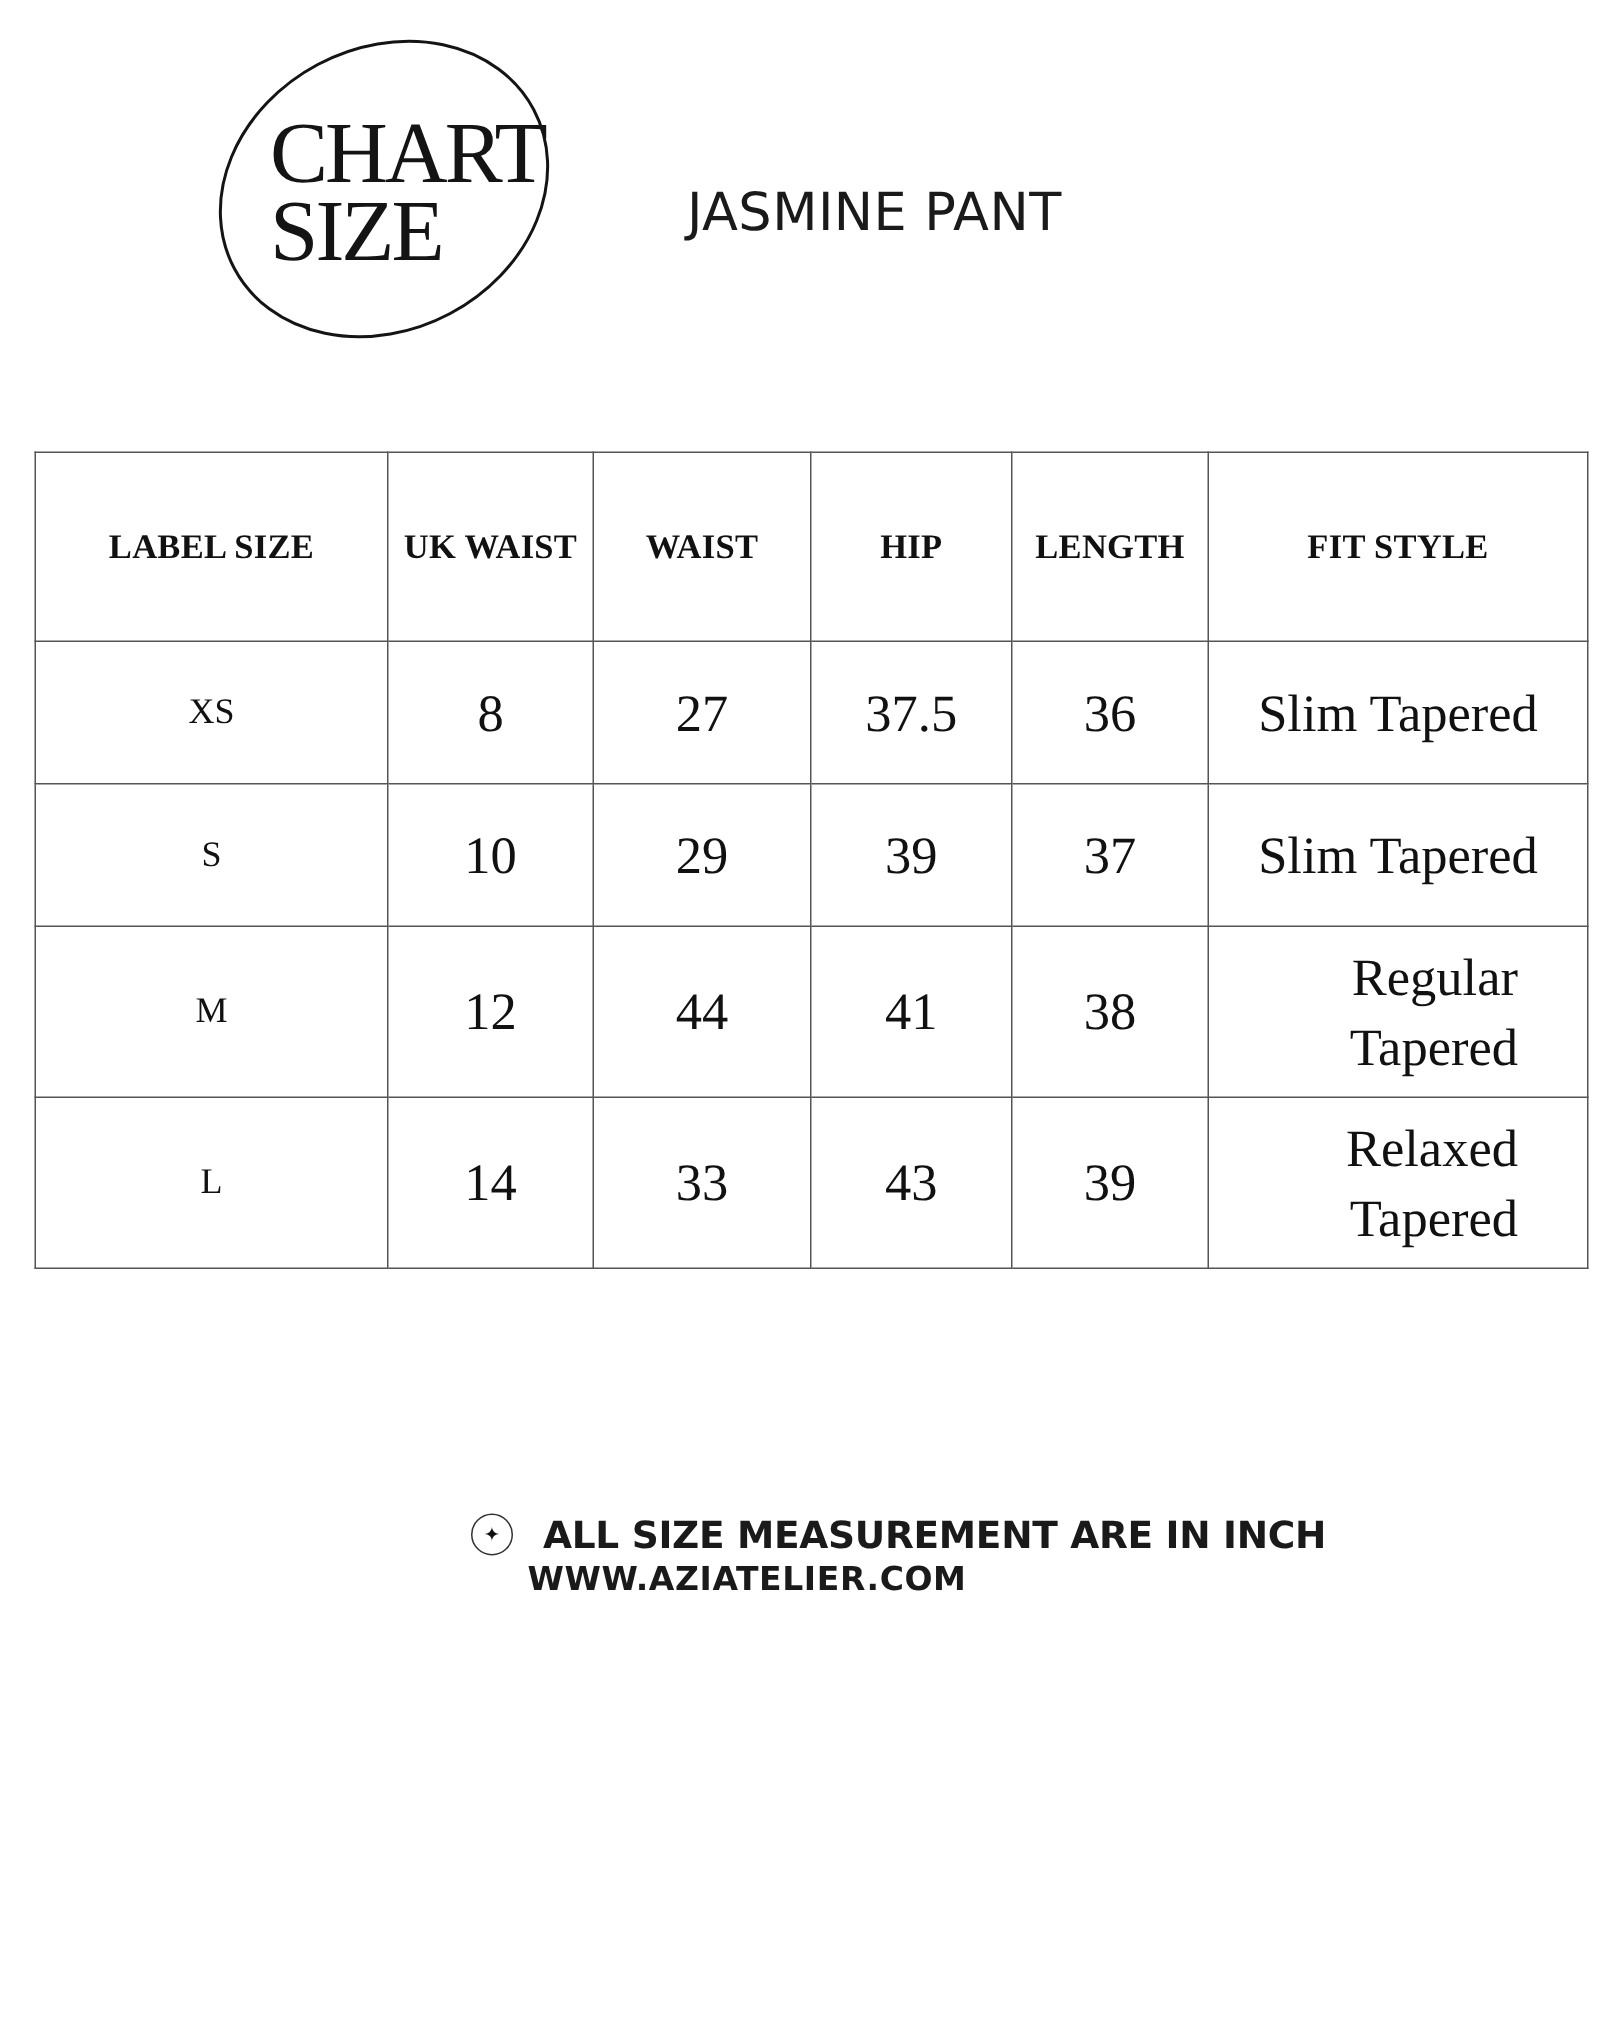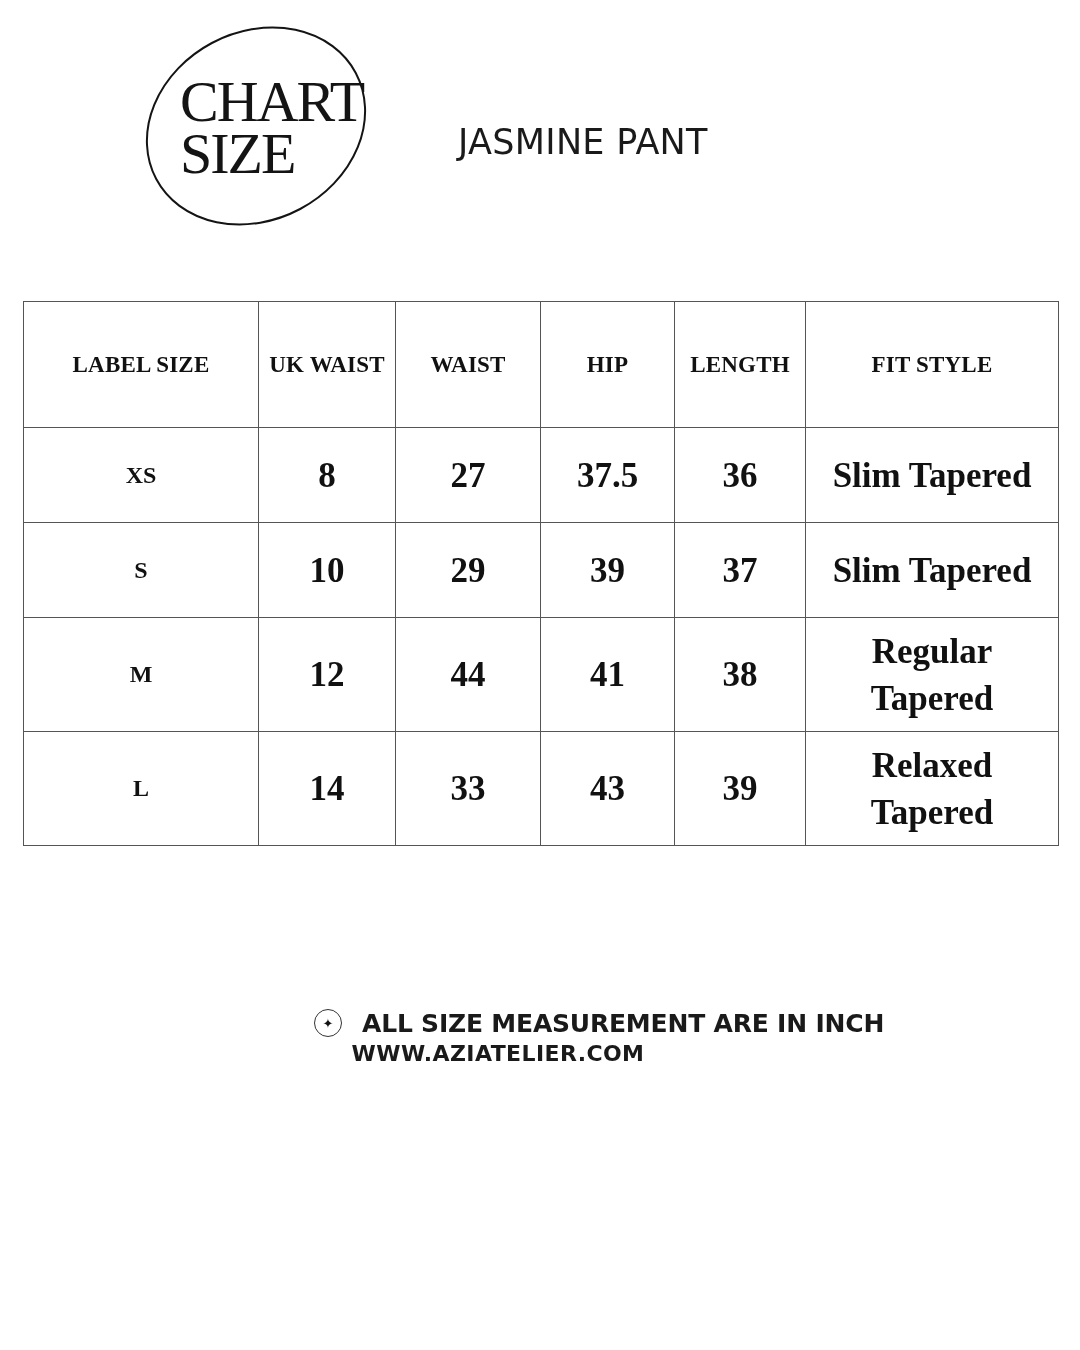--- a/index.html
+++ b/index.html
@@ -22,25 +22,25 @@
 
     table.size-table {
       position: absolute; left: 23px; top: 301px;
       width: 1035px; border-collapse: collapse; table-layout: fixed;
     }
     table.size-table th, table.size-table td {
       border: 1.5px solid #555555; text-align: center; vertical-align: middle;
       font-family: "Liberation Serif", serif; color: #111111;
     }
     table.size-table th { height: 126px; font-size: 23px; font-weight: 700; letter-spacing: 0.2px; }
-    table.size-table td { font-size: 35px; font-weight: 700; line-height: 47px; }
+    table.size-table td { font-size: 35px; font-weight: 400; line-height: 47px; }
     table.size-table td.label-cell { font-size: 24px; }
     tr.r1 td, tr.r2 td { height: 95px; }
     tr.r3 td, tr.r4 td, tr.r5 td { height: 114px; }
-    .fit-text { display: inline-block; max-width: 210px; }
+    .fit-text { display: inline-block; max-width: 210px; text-align: right; }
 
     .footer-note {
       position: absolute; left: 314px; top: 1008px; height: 30px;
       display: flex; align-items: center;
     }
     .note-icon {
       width: 28px; height: 28px; border-radius: 50%;
       border: 1px solid #333333; display: flex; align-items: center; justify-content: center;
       margin-right: 20px; font-size: 13px; color: #111111;
       font-family: "DejaVu Sans", sans-serif;

